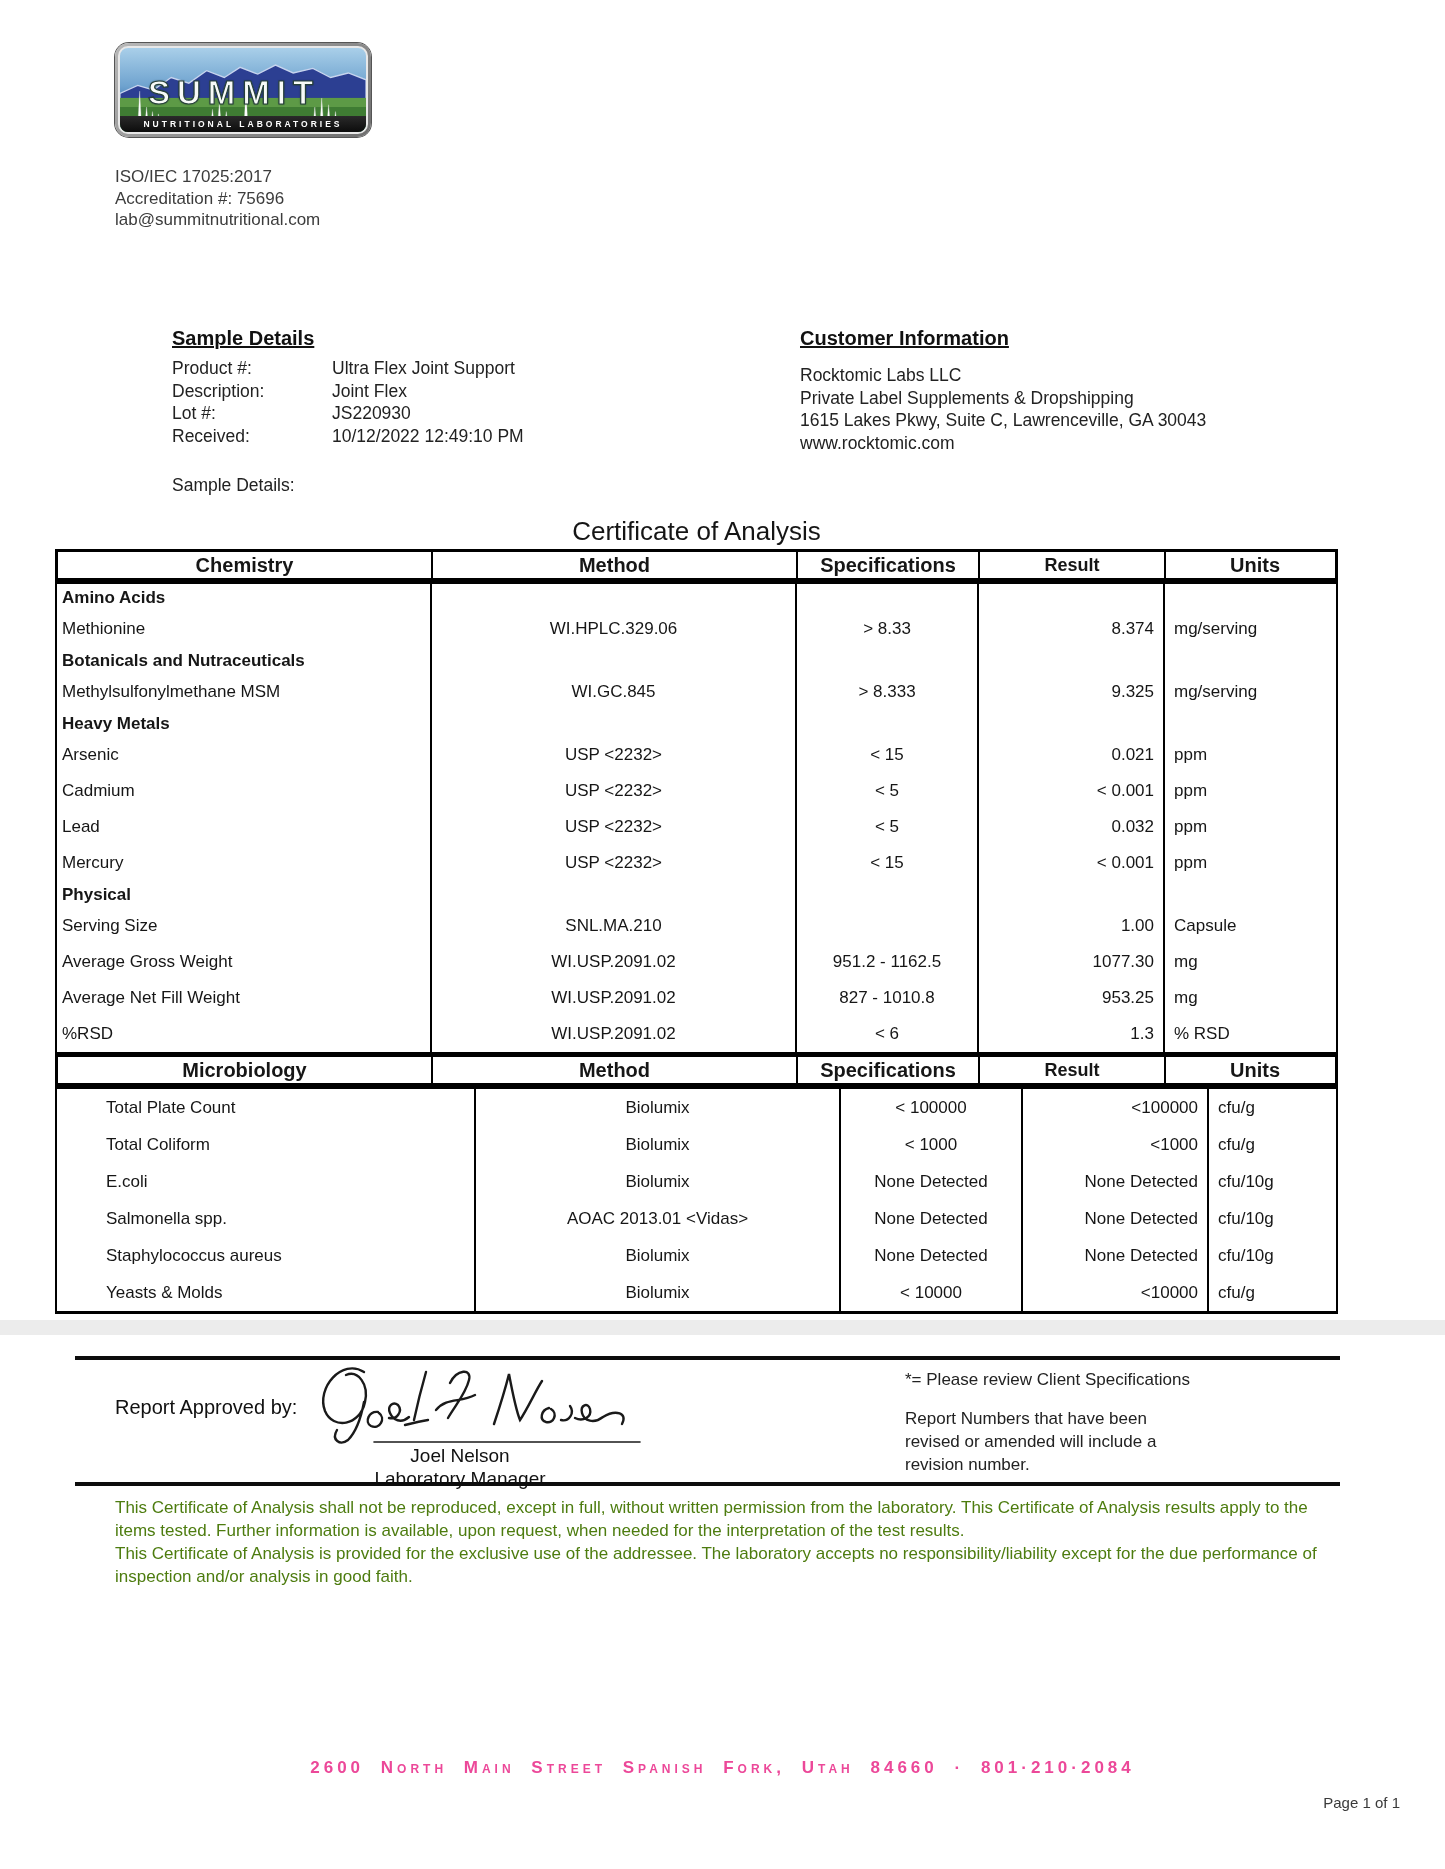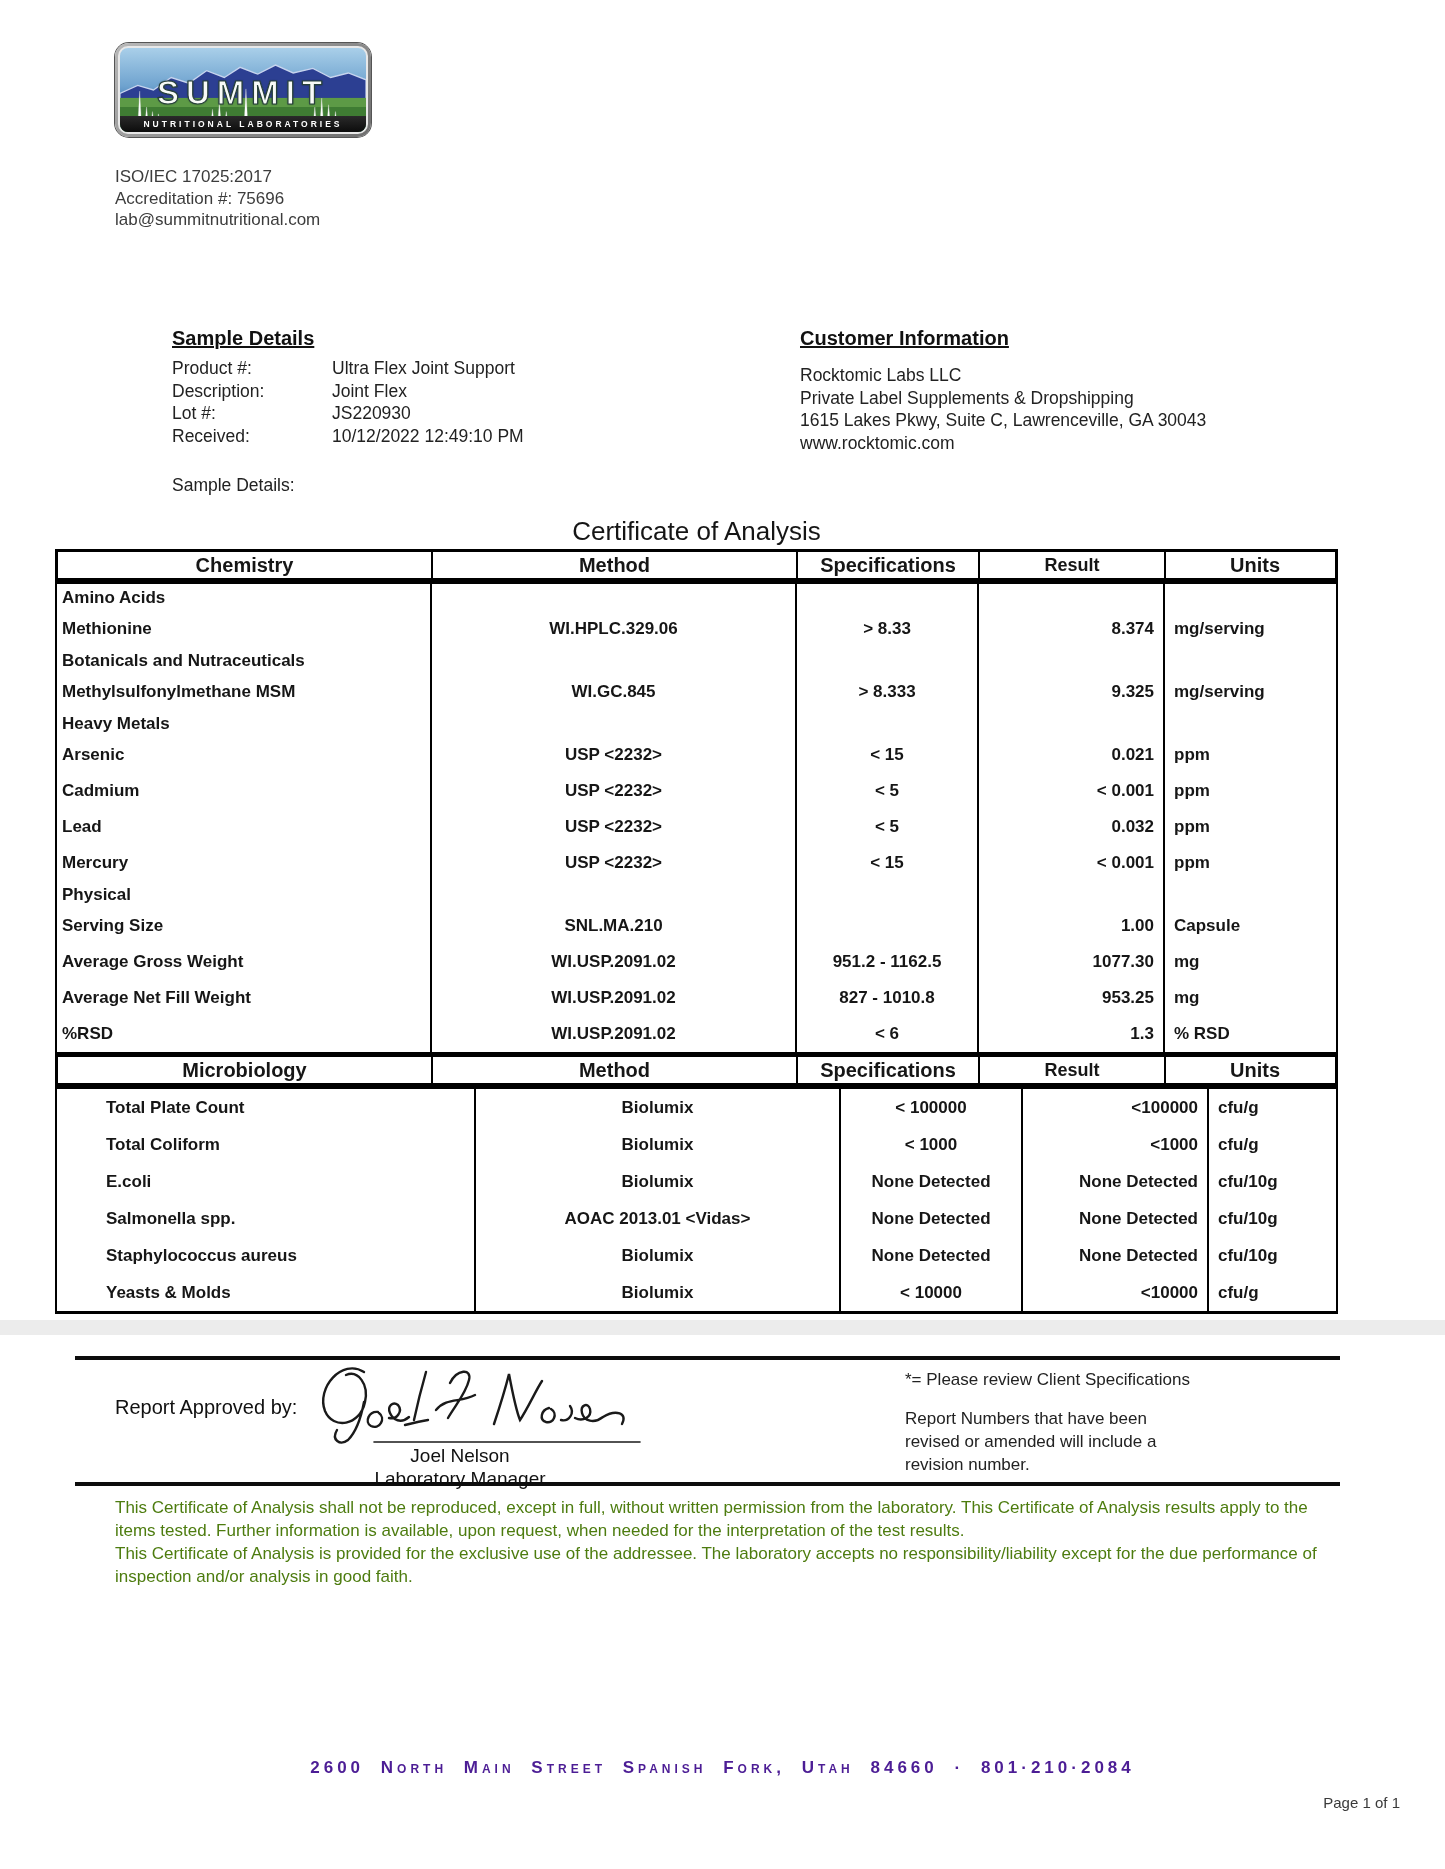--- a/index.html
+++ b/index.html
@@ -15,24 +15,25 @@
     position:absolute; left:115px; top:43px; width:256px; height:94px;
     border-radius:14px; background:linear-gradient(145deg,#b8b8b8,#6e6e6e);
     padding:3px; box-shadow:0 0 0 1px #555;
   }
   #logo-inner {
     position:relative; width:100%; height:100%; border-radius:10px; overflow:hidden;
     border:2px solid #e8e8e8; background:linear-gradient(180deg,#a9cfe9 0%, #6fa3cf 45%, #5b90c2 55%);
   }
   #logo-art { position:absolute; inset:0; width:100%; height:100%; }
   #logo-title {
-    position:absolute; left:0; right:0; top:26px; text-align:center;
+    position:absolute; left:0; right:0; top:26px; 
     font-size:33px; font-weight:bold; letter-spacing:7px; color:#f7faf7;
     -webkit-text-stroke:1.2px #27403a;
     text-shadow:0 0 2px #1d3030;
+    padding-left:28px;
   }
   #logo-band {
     position:absolute; left:0; right:0; bottom:0; height:16px;
     background:linear-gradient(180deg,#2a2a2a,#0c0c0c);
     display:flex; align-items:center; justify-content:center;
     color:#fff; font-size:8.5px; font-weight:bold; letter-spacing:3px;
   }
 
   
   #lab-info { position:absolute; left:115px; top:166px; font-size:17px; color:#3c3c3c; line-height:21.5px; }
@@ -64,21 +65,21 @@
   #chem-table { top:549px; }
   #micro-table { top:1054px; }
   .t-head {
     display:flex; border:3px solid #000; height:32px;
     font-weight:bold; font-size:20px;
   }
   .t-head .cell { display:flex; align-items:center; justify-content:center; height:100%; }
   .t-head .c3 { font-size:18px; font-weight:600; }
   .t-body { border:2px solid #000; border-top:3px solid #000; border-bottom:3px solid #000; }
   .trow { display:flex; }
-  .data-row { height:36px;font-weight:bold; }
+  .data-row { height:36px; }
   #micro-table .data-row { height:37px;padding-left:44px; }
   .section-row { height:27px; font-weight:bold; }
   .cell { display:flex; align-items:center; }
   .c0 { width:375px; justify-content:flex-start; padding-left:5px; border-right:2px solid #000; }
   .c1 { width:365px; justify-content:center; border-right:2px solid #000; }
   .c2 { width:182px; justify-content:center; border-right:2px solid #000; }
   .c3 { width:186px; justify-content:flex-end; padding-right:9px; border-right:2px solid #000; }
   .c4 { flex:1; justify-content:flex-start; padding-left:9px; }
   .t-head .c0, .t-head .c3 { padding:0; justify-content:center; }
 
@@ -93,21 +94,21 @@
   #signer-block { position:absolute; left:290px; top:1444px; width:340px; text-align:center; font-size:19px; line-height:23px; color:#111; }
 
   #notes-block { position:absolute; left:905px; top:1370px; width:300px; font-size:17px; color:#222; }
   #note-revision { margin-top:17px; line-height:23px; width:285px; }
 
   #disclaimer { position:absolute; left:115px; top:1496px; width:1237px; font-size:17px; line-height:23px; color:#4d7c0f; }
 
   #footer-address {
     position:absolute; left:0; top:1758px; width:1445px; text-align:center;
     font-variant:small-caps; font-weight:bold; font-size:17px;
-    letter-spacing:4px; word-spacing:8px; color:#4c1d95;
+    letter-spacing:4px; word-spacing:8px; color:#ec4899;
   }
   #page-number { position:absolute; right:45px; top:1794px; font-size:15px; color:#3a3a3a; }
 </style>
 </head>
 <body>
 
 <div id="page">
 
   <div id="logo">
     <div id="logo-inner">

